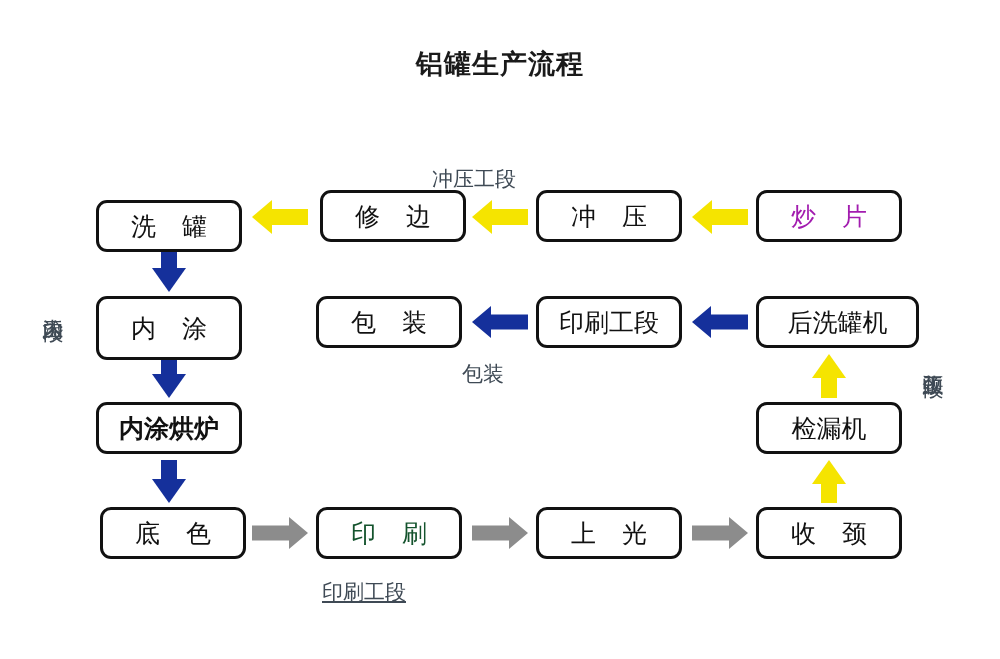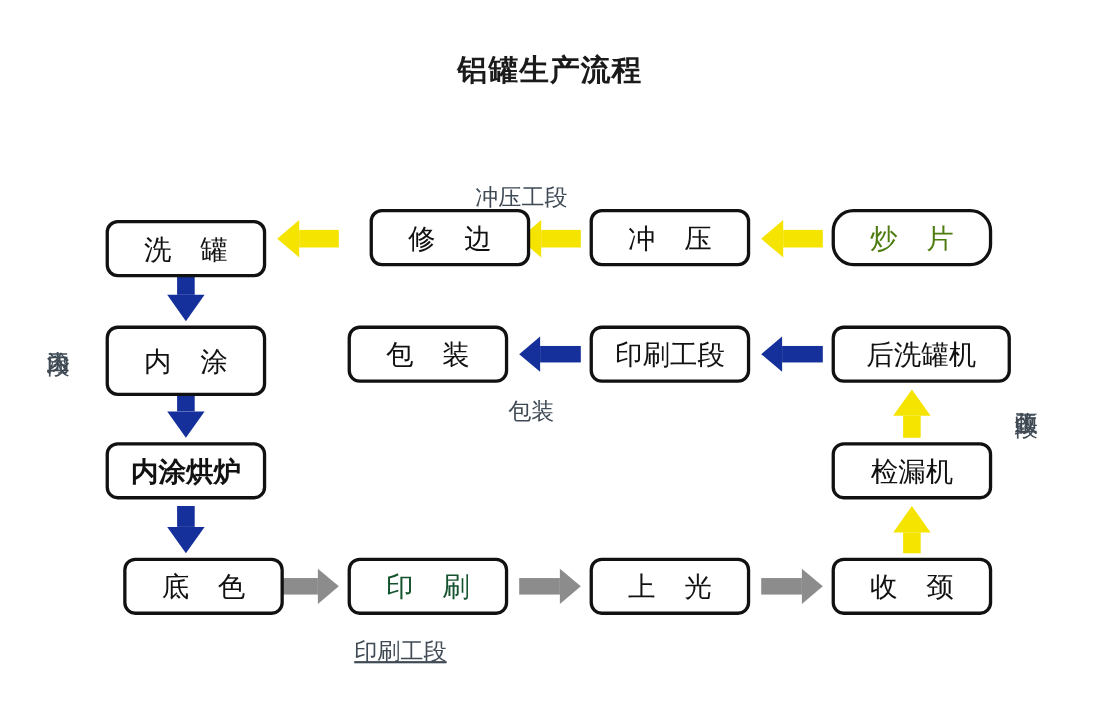--- a/index.html
+++ b/index.html
@@ -190,28 +190,28 @@
         <span class="shaft" style="width: 37px; height: 15px; background: rgb(21, 48, 155);"></span>
         <span class="head" style="border-top: 16px solid transparent; border-bottom: 16px solid transparent; border-right: 19px solid rgb(21, 48, 155);"></span>
       </div>
       <div class="arrow left" style="left: 472px; top: 306px; width: 56px; height: 32px;">
         <span class="shaft" style="width: 37px; height: 15px; background: rgb(21, 48, 155);"></span>
         <span class="head" style="border-top: 16px solid transparent; border-bottom: 16px solid transparent; border-right: 19px solid rgb(21, 48, 155);"></span>
       </div>
     </div>
   <div id="node-layer">
       <div class="node spaced" style="left: 96px; top: 200px; width: 146px; height: 52px; border-color: rgb(17, 17, 17); background: rgb(255, 255, 255); color: rgb(17, 17, 17);">洗 罐</div>
-      <div class="node spaced" style="left: 336px; top: 190px; width: 146px; height: 52px; border-color: rgb(17, 17, 17); background: rgb(255, 255, 255); color: rgb(17, 17, 17);">修 边</div>
+      <div class="node spaced" style="left: 320px; top: 190px; width: 146px; height: 52px; border-color: rgb(17, 17, 17); background: rgb(255, 255, 255); color: rgb(17, 17, 17);">修 边</div>
       <div class="node spaced" style="left: 536px; top: 190px; width: 146px; height: 52px; border-color: rgb(17, 17, 17); background: rgb(255, 255, 255); color: rgb(17, 17, 17);">冲 压</div>
-      <div class="node spaced" style="left: 756px; top: 190px; width: 146px; height: 52px; border-color: rgb(17, 17, 17); background: rgb(255, 255, 255); color: #4d7c0f; border-radius: 20px;">炒 片</div>
+      <div class="node spaced" style="left: 756px; top: 190px; width: 146px; height: 52px; border-color: rgb(17, 17, 17); background: rgb(255, 255, 255); color: #a21caf;">炒 片</div>
       <div class="node spaced" style="left: 96px; top: 296px; width: 146px; height: 64px; border-color: rgb(17, 17, 17); background: rgb(255, 255, 255); color: rgb(17, 17, 17);">内 涂</div>
       <div class="node spaced" style="left: 316px; top: 296px; width: 146px; height: 52px; border-color: rgb(17, 17, 17); background: rgb(255, 255, 255); color: rgb(17, 17, 17);">包 装</div>
       <div class="node" style="left: 536px; top: 296px; width: 146px; height: 52px; border-color: rgb(17, 17, 17); background: rgb(255, 255, 255); color: rgb(17, 17, 17);">印刷工段</div>
       <div class="node" style="left: 756px; top: 296px; width: 163px; height: 52px; border-color: rgb(17, 17, 17); background: rgb(255, 255, 255); color: rgb(17, 17, 17);">后洗罐机</div>
       <div class="node" style="left: 96px; top: 402px; width: 146px; height: 52px; border-color: rgb(17, 17, 17); background: rgb(255, 255, 255); color: rgb(17, 17, 17); font-weight: bold;">内涂烘炉</div>
       <div class="node" style="left: 756px; top: 402px; width: 146px; height: 52px; border-color: rgb(17, 17, 17); background: rgb(255, 255, 255); color: rgb(17, 17, 17);">检漏机</div>
-      <div class="node spaced" style="left: 112px; top: 507px; width: 146px; height: 52px; border-color: rgb(17, 17, 17); background: rgb(255, 255, 255); color: rgb(17, 17, 17);">底 色</div>
+      <div class="node spaced" style="left: 100px; top: 507px; width: 146px; height: 52px; border-color: rgb(17, 17, 17); background: rgb(255, 255, 255); color: rgb(17, 17, 17);">底 色</div>
       <div class="node spaced" style="left: 316px; top: 507px; width: 146px; height: 52px; border-color: rgb(17, 17, 17); background: rgb(255, 255, 255); color: #14532d;">印 刷</div>
       <div class="node spaced" style="left: 536px; top: 507px; width: 146px; height: 52px; border-color: rgb(17, 17, 17); background: rgb(255, 255, 255); color: rgb(17, 17, 17);">上 光</div>
       <div class="node spaced" style="left: 756px; top: 507px; width: 146px; height: 52px; border-color: rgb(17, 17, 17); background: rgb(255, 255, 255); color: rgb(17, 17, 17);">收 颈</div>
     </div>
 
 </div>
 
 </body></html>

